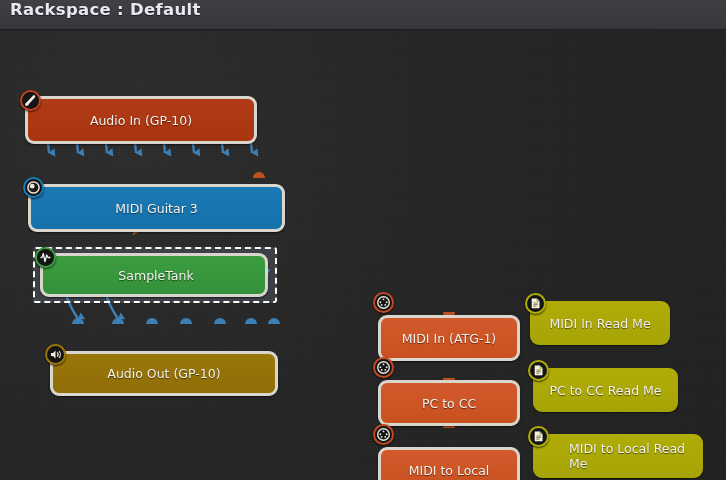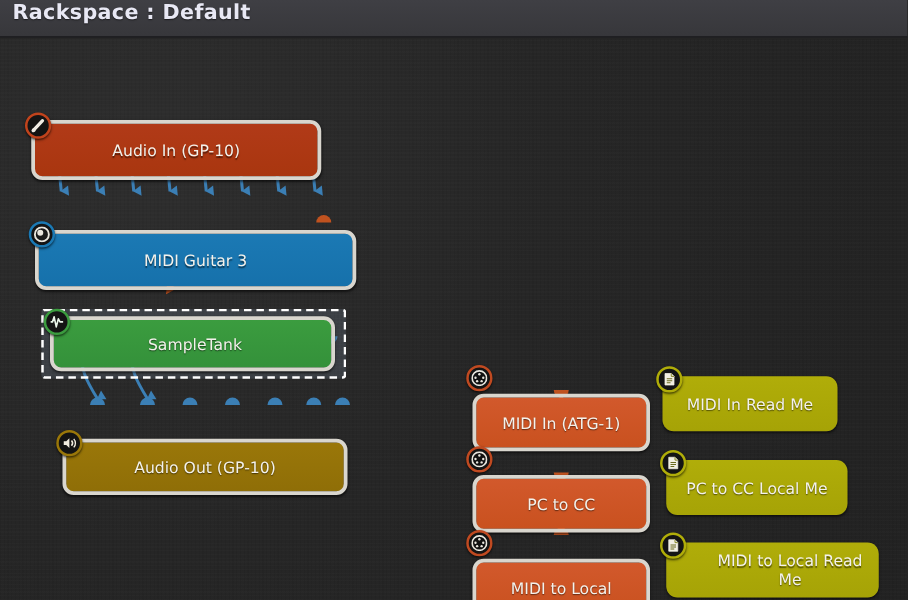--- a/index.html
+++ b/index.html
@@ -44,21 +44,21 @@
   
   .block {
     position:absolute;
     border-radius:9px;
     display:flex; align-items:center; justify-content:center;
     color:#f4f2ec;
     font-size:12.5px;
     font-family:"DejaVu Sans", sans-serif;
     text-shadow:0 1px 1px rgba(0,0,0,.55);
     z-index:5;
-    text-align:center;
+    text-align:left;
     padding:0 8px;
   }
   .block.framed {
     border:3px solid #d9d6ce;
     box-shadow:0 1px 2px rgba(0,0,0,.6);
   }
   .block.noframe { border:none; box-shadow:0 1px 2px rgba(0,0,0,.55); }
 
   .c-audioin  { background:linear-gradient(180deg,#b13a18 0%, #a9360f 100%); }
   .c-midigtr  { background:linear-gradient(180deg,#1b79b4 0%, #1671ab 100%); }
@@ -276,21 +276,21 @@
       <svg width="13" height="13" viewBox="0 0 13 13">
         <path d="M3,1.8 L8,1.8 L10.2,4 L10.2,11 L3,11 Z" fill="#f2efe3" stroke="#f2efe3" stroke-width="0.6"></path>
         <path d="M8,1.8 L8,4.1 L10.2,4.1" fill="none" stroke="#8a8a2a" stroke-width="0.8"></path>
         <line x1="4.4" y1="6" x2="8.8" y2="6" stroke="#6b6b20" stroke-width="0.8"></line>
         <line x1="4.4" y1="7.6" x2="8.8" y2="7.6" stroke="#6b6b20" stroke-width="0.8"></line>
         <line x1="4.4" y1="9.2" x2="7.4" y2="9.2" stroke="#6b6b20" stroke-width="0.8"></line>
       </svg>
     </div>
 
     <div class="block noframe c-readme" style="left:533px; top:337px; width:145px; height:44px;">
-      <span>PC to CC Local Me</span>
+      <span>PC to CC Read Me</span>
     </div>
     <div class="badge b-olive" style="left:528px; top:329px;">
       <svg width="13" height="13" viewBox="0 0 13 13">
         <path d="M3,1.8 L8,1.8 L10.2,4 L10.2,11 L3,11 Z" fill="#f2efe3" stroke="#f2efe3" stroke-width="0.6"></path>
         <path d="M8,1.8 L8,4.1 L10.2,4.1" fill="none" stroke="#8a8a2a" stroke-width="0.8"></path>
         <line x1="4.4" y1="6" x2="8.8" y2="6" stroke="#6b6b20" stroke-width="0.8"></line>
         <line x1="4.4" y1="7.6" x2="8.8" y2="7.6" stroke="#6b6b20" stroke-width="0.8"></line>
         <line x1="4.4" y1="9.2" x2="7.4" y2="9.2" stroke="#6b6b20" stroke-width="0.8"></line>
       </svg>
     </div>

